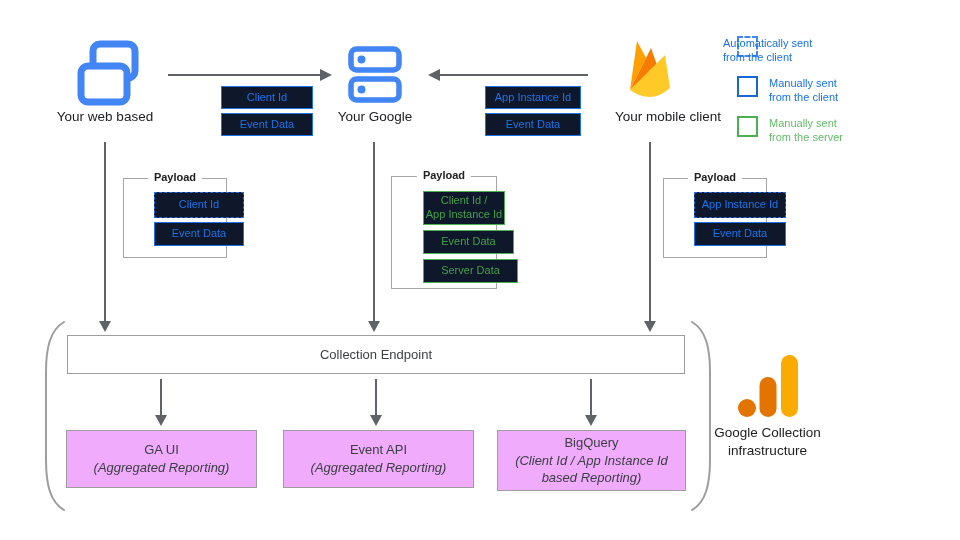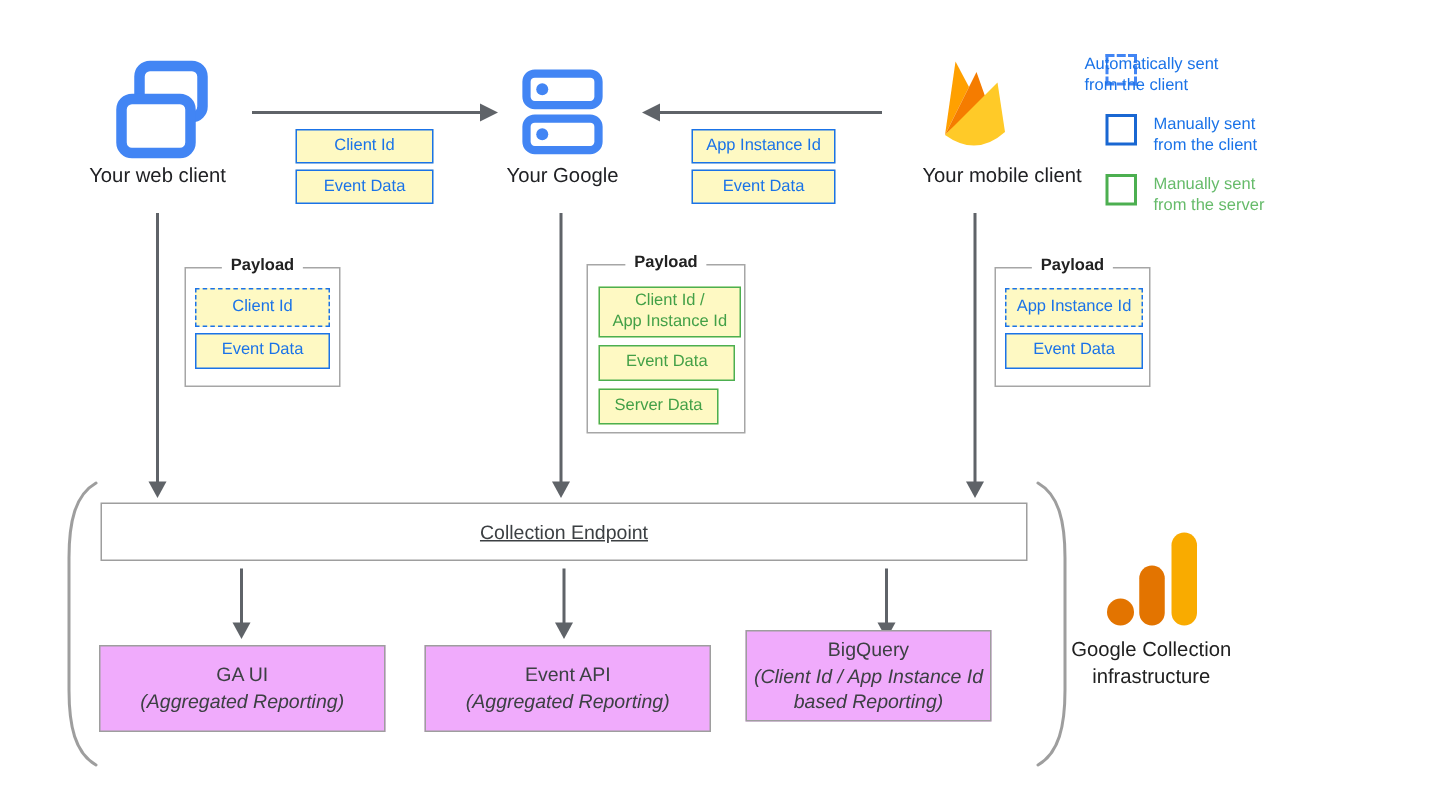--- a/index.html
+++ b/index.html
@@ -4,24 +4,24 @@
 <style>
   html,body{margin:0;padding:0;background:#fff;}
   .canvas{
     position:relative;width:960px;height:540px;background:#fff;overflow:hidden;
     font-family:"Liberation Sans", sans-serif;color:#202124;
   }
   .abs{position:absolute;}
   .node-label{font-size:13.5px;color:#202124;text-align:center;}
   
   .fieldbox{
-    position:absolute;box-sizing:border-box;background:#fef9c3;
+    position:absolute;box-sizing:border-box;background:#0f172a;
     border:1.5px solid #1a73e8;color:#1a73e8;
     display:flex;align-items:center;justify-content:center;
-    font-size:11px;text-align:center;white-space:pre-line;line-height:1.25;
+    font-size:11px;text-align:center;white-space:pre-line;line-height:1.25;margin-left:24px;
   }
   .fieldbox.dashed{border-style:dashed;}
   .fieldbox.green{border-color:#4caf50;color:#43a047;}
   
   .vline{position:absolute;width:2px;background:#5f6368;}
   .hline{position:absolute;height:2px;background:#5f6368;}
   .arrow-down{position:absolute;width:0;height:0;border-left:6px solid transparent;border-right:6px solid transparent;border-top:11px solid #5f6368;}
   .arrow-right{position:absolute;width:0;height:0;border-top:6px solid transparent;border-bottom:6px solid transparent;border-left:12px solid #5f6368;}
   .arrow-left{position:absolute;width:0;height:0;border-top:6px solid transparent;border-bottom:6px solid transparent;border-right:12px solid #5f6368;}
   
@@ -34,40 +34,40 @@
   .legend-swatch{position:absolute;box-sizing:border-box;width:21px;height:21px;background:#fff;}
   .sw-dashed-blue{border:2px dashed #4285f4;}
   .sw-solid-blue{border:2px solid #1967d2;}
   .sw-solid-green{border:2px solid #4caf50;}
   .legend-label{position:absolute;font-size:11px;line-height:1.3;white-space:pre-line;}
   .lg-blue{color:#1a73e8;}
   .lg-green{color:#66bb6a;}
   
   .endpoint{
     position:absolute;box-sizing:border-box;border:1px solid #9e9e9e;background:#fff;
-    display:flex;align-items:center;justify-content:center;font-size:13px;color:#3c4043;text-decoration:underline;
+    display:flex;align-items:center;justify-content:center;font-size:13px;color:#3c4043;
   }
   .outbox{
     position:absolute;box-sizing:border-box;border:1px solid #9e9e9e;background:#f0abfc;
     display:flex;flex-direction:column;align-items:center;justify-content:center;
     font-size:13px;color:#3c4043;line-height:1.35;
   }
   .outbox .detail{font-style:italic;white-space:pre-line;text-align:center;}
   .brand-label{position:absolute;font-size:13.5px;color:#212121;text-align:center;white-space:pre-line;line-height:1.35;}
 </style>
 </head>
 <body>
 
 <div class="canvas">
 
   <svg class="abs" style="left:77px;top:38px" width="62" height="68" viewBox="0 0 62 68">
     <rect x="16" y="6" width="42" height="34" rx="7" fill="#fff" stroke="#4285f4" stroke-width="7"></rect>
     <rect x="4" y="28" width="46" height="36" rx="7" fill="#fff" stroke="#4285f4" stroke-width="7"></rect>
   </svg>
-  <div class="abs node-label" style="left:40px;top:109px;width:130px">Your web client</div>
+  <div class="abs node-label" style="left:40px;top:109px;width:130px">Your web based</div>
 
   <svg class="abs" style="left:348px;top:46px" width="54" height="58" viewBox="0 0 54 58">
     <rect x="3" y="3" width="48" height="21" rx="5.5" fill="#fff" stroke="#4285f4" stroke-width="5.5"></rect>
     <rect x="3" y="33" width="48" height="21" rx="5.5" fill="#fff" stroke="#4285f4" stroke-width="5.5"></rect>
     <circle cx="13.5" cy="13.5" r="4" fill="#4285f4"></circle>
     <circle cx="13.5" cy="43.5" r="4" fill="#4285f4"></circle>
   </svg>
   <div class="abs node-label" style="left:310px;top:109px;width:130px">Your Google</div>
 
   <svg class="abs" style="left:620px;top:36px" width="60" height="70" viewBox="0 0 60 70">
@@ -113,24 +113,24 @@
   <div class="arrow-down" style="left:644px;top:321px"></div>
 
   <div class="payload" style="left:123px;top:178px;width:104px;height:80px">
     <div class="payload-title">Payload</div>
     <div class="fieldbox dashed" style="left:6px;top:13px;width:90px;height:26px">Client Id</div>
     <div class="fieldbox" style="left:6px;top:43px;width:90px;height:24px">Event Data</div>
   </div>
 
   <div class="payload" style="left:391px;top:176px;width:106px;height:113px">
     <div class="payload-title">Payload</div>
-    <div class="fieldbox green" style="left:7px;top:14px;width:95px;height:34px">Client Id /
+    <div class="fieldbox green" style="left:7px;top:14px;width:82px;height:34px">Client Id /
 App Instance Id</div>
     <div class="fieldbox green" style="left:7px;top:53px;width:91px;height:24px">Event Data</div>
-    <div class="fieldbox green" style="left:7px;top:82px;width:80px;height:24px">Server Data</div>
+    <div class="fieldbox green" style="left:7px;top:82px;width:95px;height:24px">Server Data</div>
   </div>
 
   <div class="payload" style="left:663px;top:178px;width:104px;height:80px">
     <div class="payload-title">Payload</div>
     <div class="fieldbox dashed" style="left:6px;top:13px;width:92px;height:26px">App Instance Id</div>
     <div class="fieldbox" style="left:6px;top:43px;width:92px;height:24px">Event Data</div>
   </div>
 
   <svg class="abs" style="left:40px;top:320px" width="30" height="192" viewBox="0 0 30 192">
     <path d="M24,2 C10,10 6,28 6,52 L6,140 C6,164 10,182 24,190" fill="none" stroke="#9e9e9e" stroke-width="2" stroke-linecap="round"></path>
@@ -153,21 +153,21 @@
   <div class="arrow-down" style="left:585px;top:415px"></div>
 
   <div class="outbox" style="left:66px;top:430px;width:191px;height:58px">
     <span>GA UI</span>
     <span class="detail">(Aggregated Reporting)</span>
   </div>
   <div class="outbox" style="left:283px;top:430px;width:191px;height:58px">
     <span>Event API</span>
     <span class="detail">(Aggregated Reporting)</span>
   </div>
-  <div class="outbox" style="left:497px;top:420px;width:164px;height:61px">
+  <div class="outbox" style="left:497px;top:430px;width:189px;height:61px">
     <span>BigQuery</span>
     <span class="detail">(Client Id / App Instance Id
 based Reporting)</span>
   </div>
 
   <svg class="abs" style="left:737px;top:352px" width="62" height="66" viewBox="0 0 62 66">
     <circle cx="10" cy="56" r="9" fill="#e37400"></circle>
     <rect x="22.5" y="25" width="17" height="40" rx="8.5" fill="#e37400"></rect>
     <rect x="44" y="3" width="17" height="62" rx="8.5" fill="#f9ab00"></rect>
   </svg>

